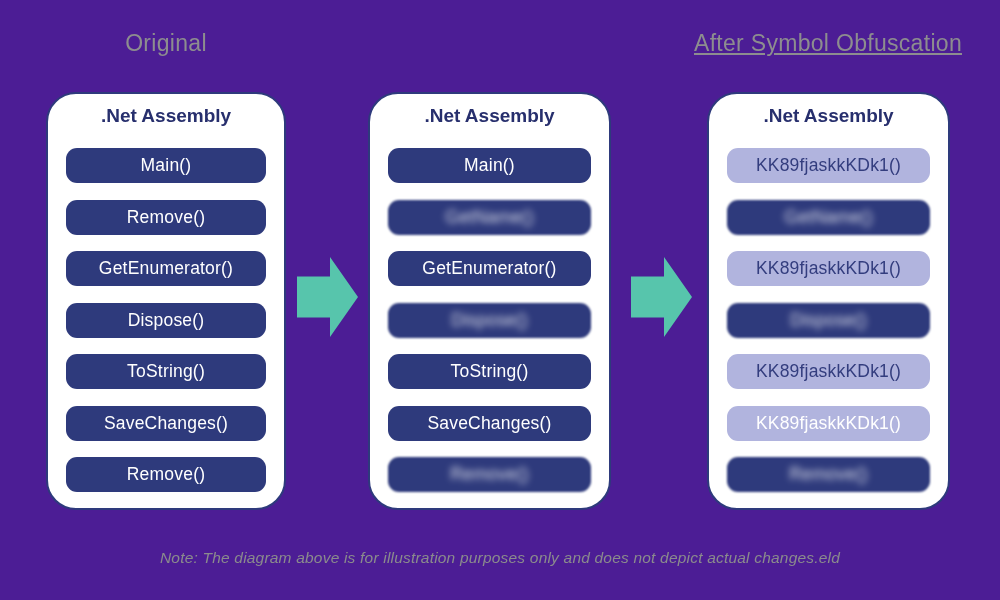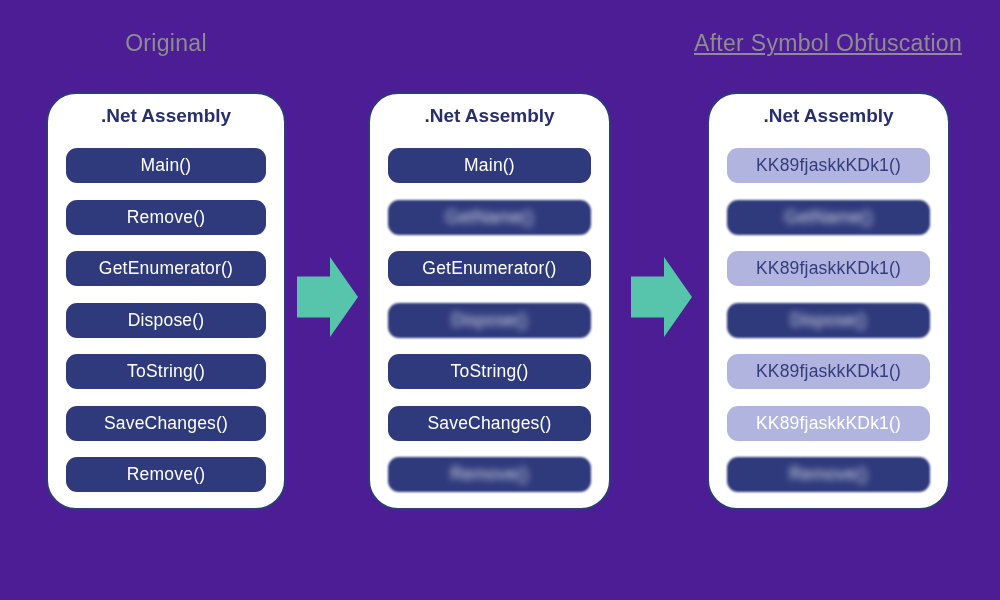--- a/index.html
+++ b/index.html
@@ -188,14 +188,15 @@
         </div>
         <div class="row obfuscated-white">
           <span class="row-label">KK89fjaskkKDk1()</span>
         </div>
         <div class="row blurred">
           <span class="row-label">Remove()</span>
         </div>
       </div>
   </div>
 
+  <div class="note">Note: The diagram above is for illustration purposes only and does not depict actual changes.eld</div>
 
 </div>
 
 </body></html>

